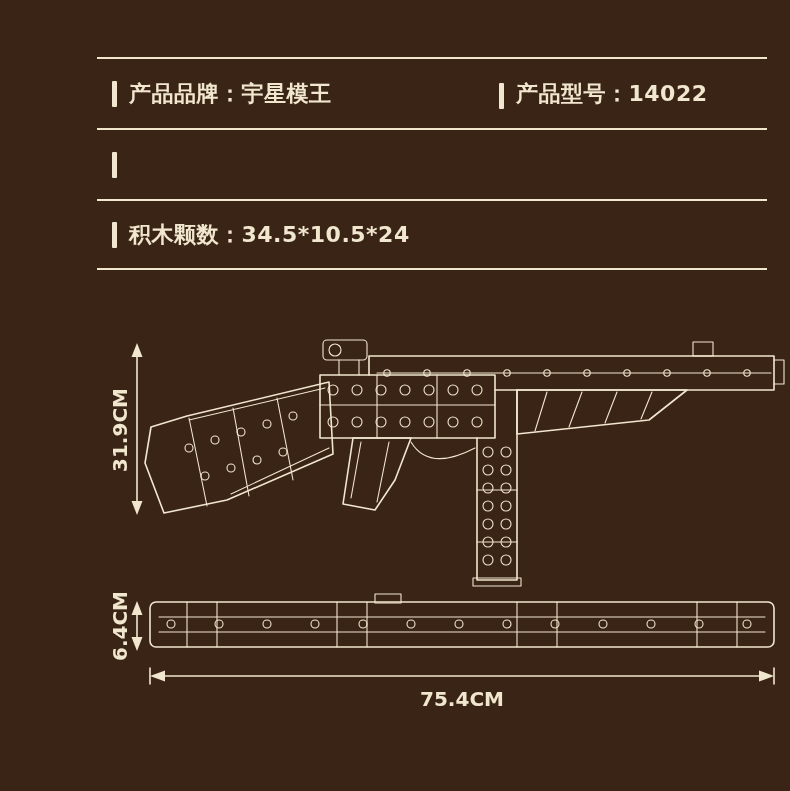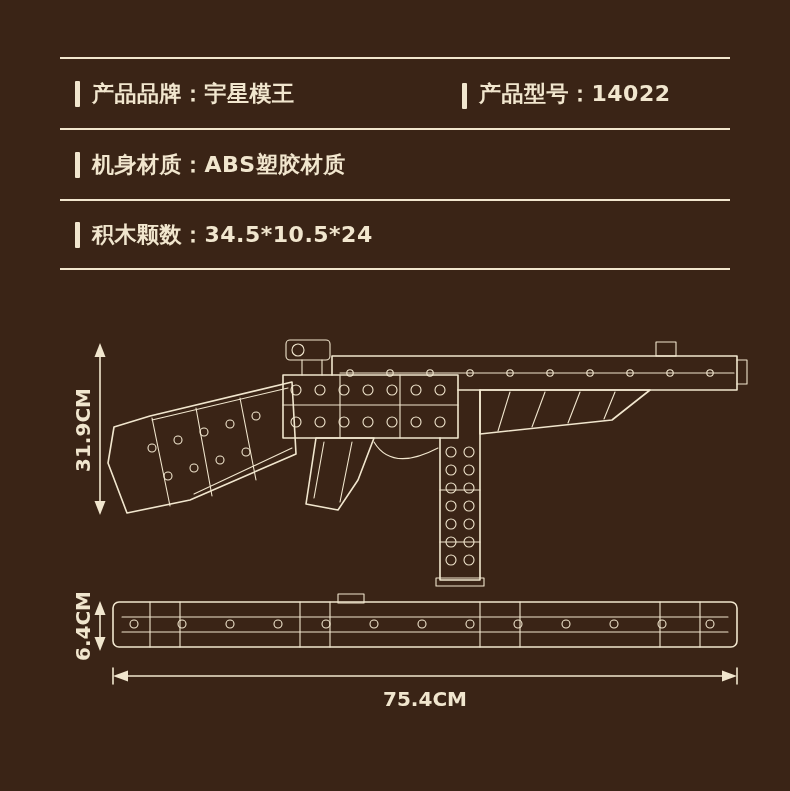--- a/index.html
+++ b/index.html
@@ -4,21 +4,21 @@
 <style>
   * { margin: 0; padding: 0; box-sizing: border-box; }
   html, body { width: 790px; height: 791px; }
   body {
     background: #3A2416;
     color: #F1E6CE;
     font-family: "DejaVu Sans", "Liberation Sans", sans-serif;
     position: relative;
     overflow: hidden;
   }
-  .page { position: absolute; inset: 0; }
+  .page { position: absolute; inset: 0; margin-left: 37px; }
 
   
   .spec-table { position: absolute; left: 60px; top: 57px; width: 670px; }
   .spec-row {
     display: flex; align-items: center; height: 71px;
     border-top: 2px solid #F1E6CE;
   }
   .spec-row:last-child { border-bottom: 2px solid #F1E6CE; }
   .spec-cell { display: flex; align-items: center; gap: 12px; }
   .spec-cell.left  { width: 402px; padding-left: 15px; }
@@ -54,23 +54,20 @@
         <span class="accent"></span>
         <span class="spec-text">
           <span>产品型号：</span><span>14022</span>
         </span>
       </div>
     </div>
 
     <div class="spec-row">
       <div class="spec-cell left">
         <span class="accent"></span>
-        <span class="spec-text">
-          <span>机身材质：</span><span>ABS塑胶材质</span>
-        </span>
       </div>
     </div>
 
     <div class="spec-row">
       <div class="spec-cell left">
         <span class="accent"></span>
         <span class="spec-text">
           <span>积木颗数：</span><span>34.5*10.5*24</span>
         </span>
       </div>

